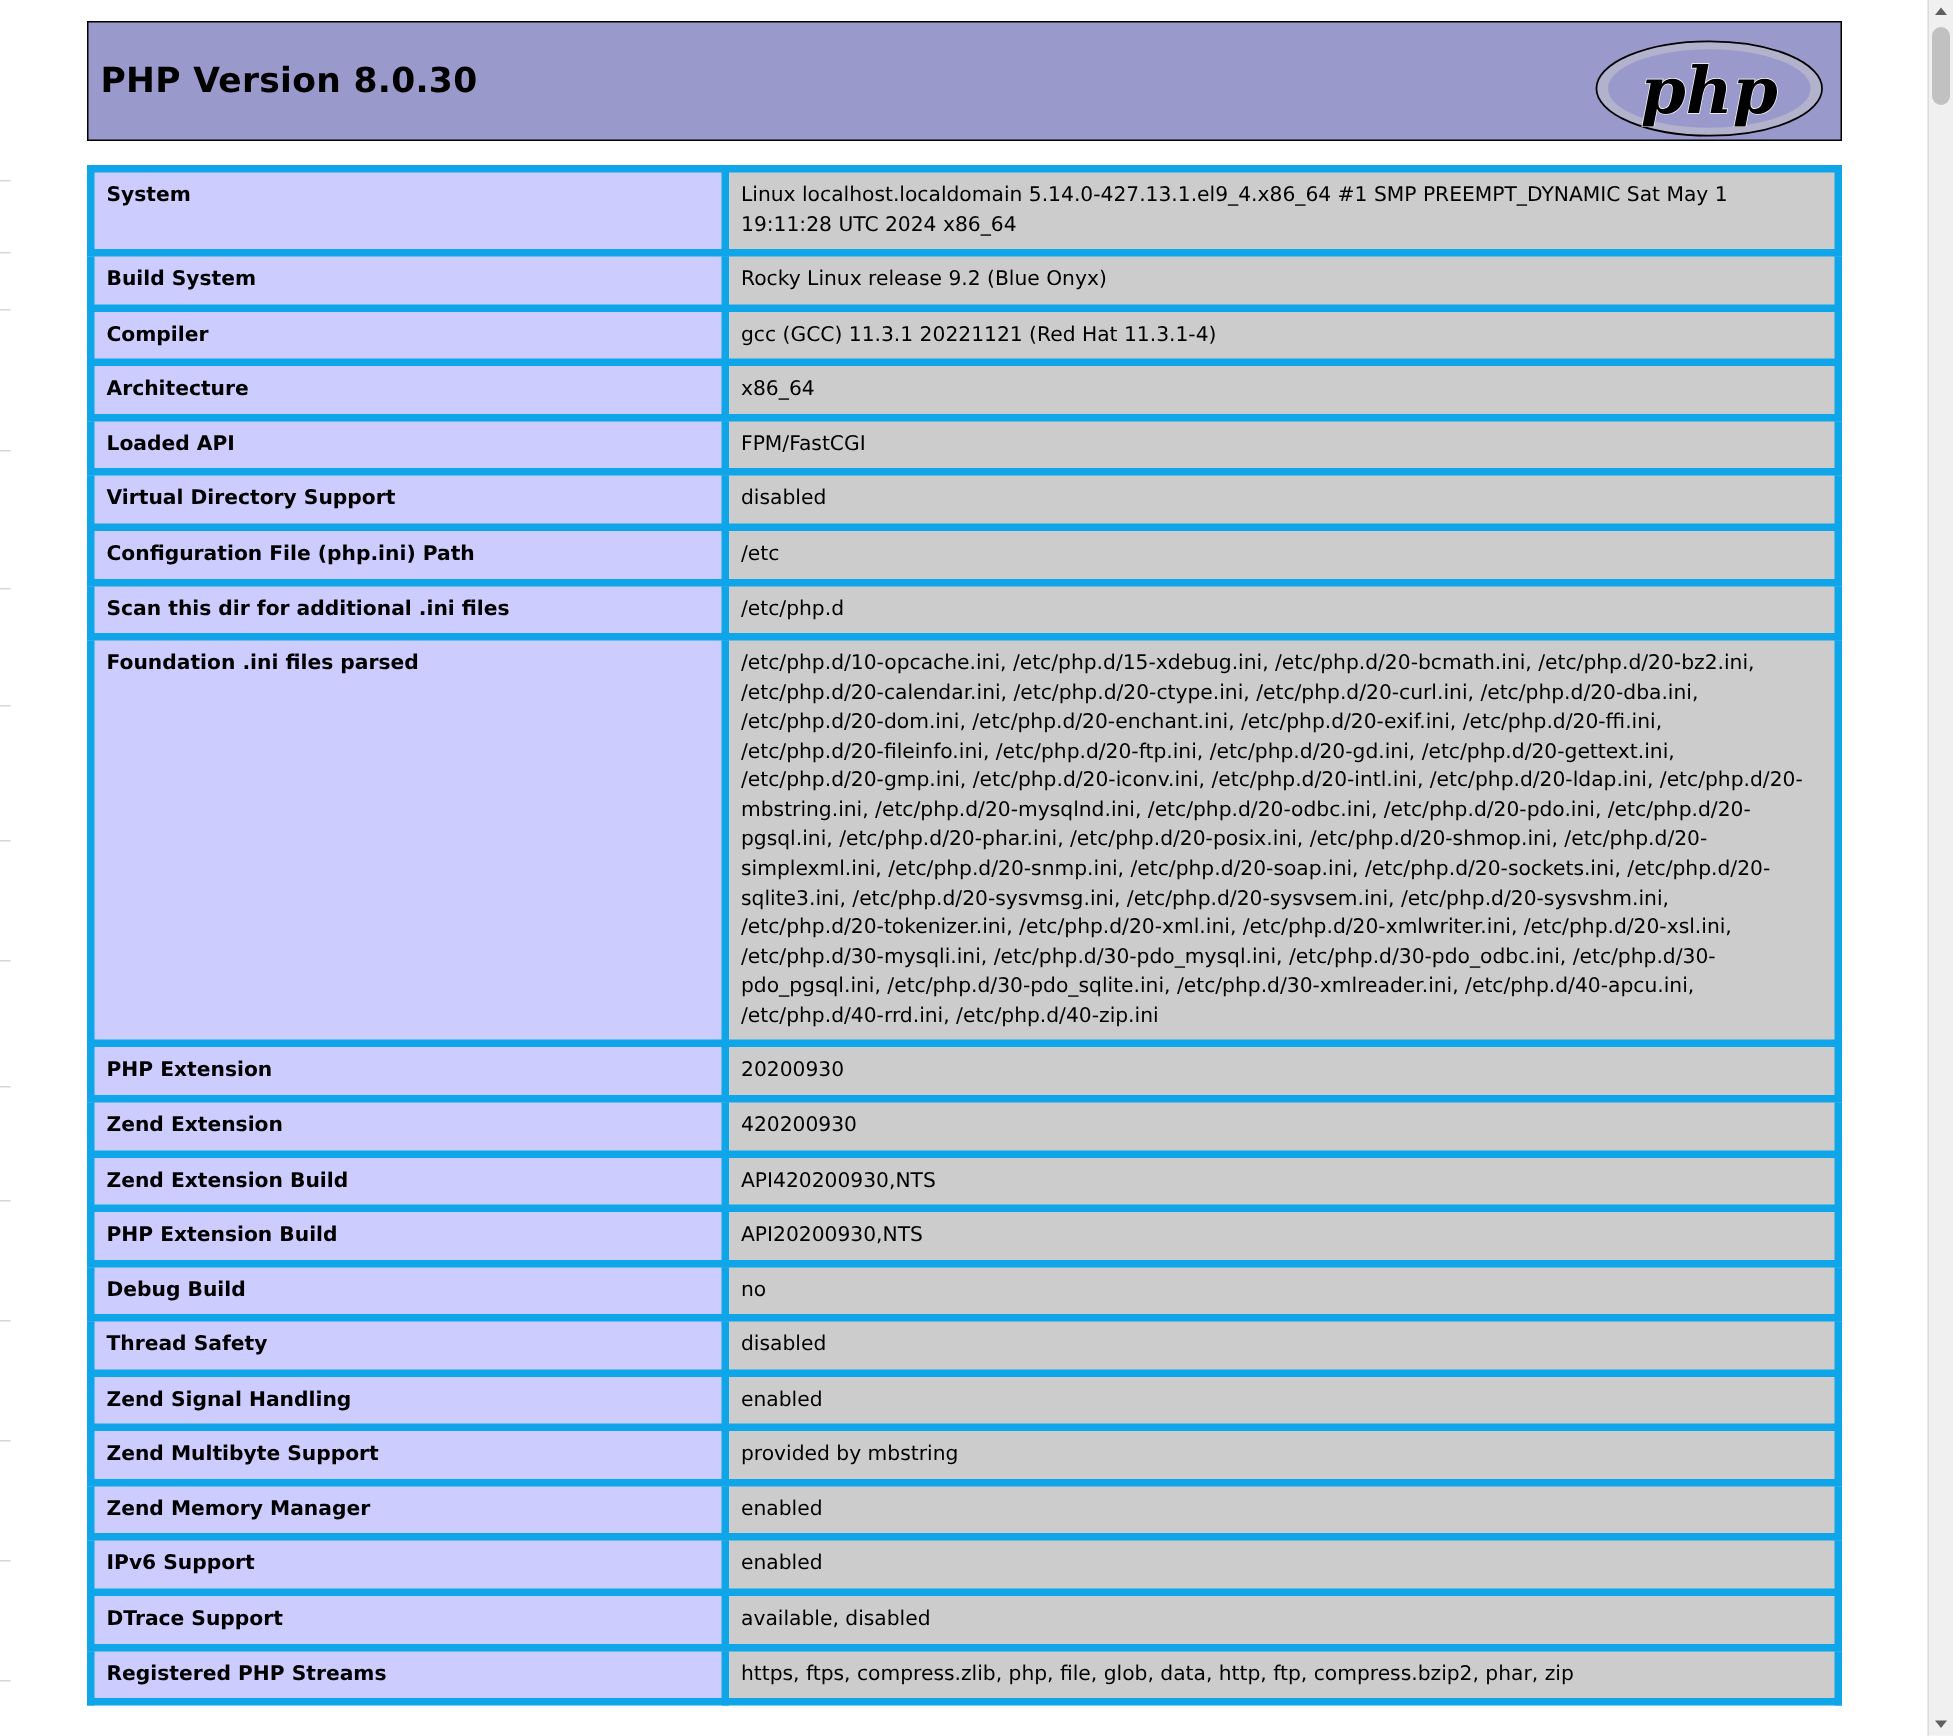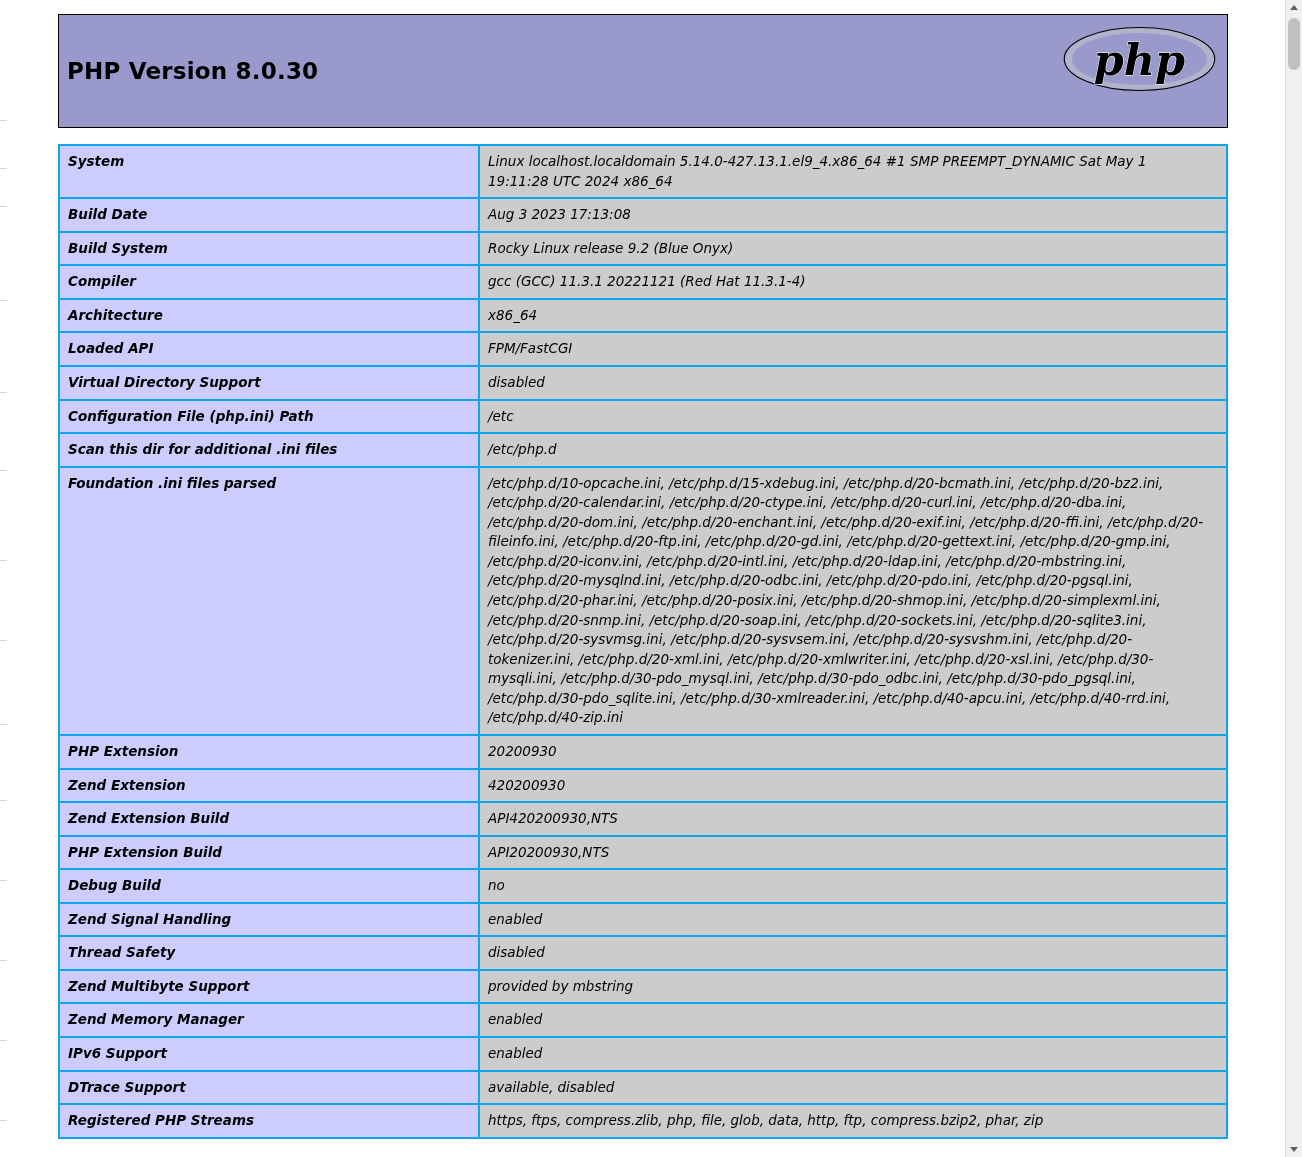--- a/index.html
+++ b/index.html
@@ -26,21 +26,21 @@
   .content {
     width: 1170px;
     margin: 0 auto;
     padding-top: 14px;
   }
   
   .banner {
     position: relative;
     background: #9999cc;
     border: 1px solid #000000;
-    height: 114px;
+    height: 80px;
     box-sizing: border-box;
     display: flex;
     align-items: center;
   }
   .banner-title {
     font-size: 23px;
     font-weight: bold;
     color: #000000;
     padding-left: 8px;
     letter-spacing: 0.2px;
@@ -53,26 +53,25 @@
     height: 66px;
   }
   
   table.infotable {
     width: 100%;
     border-collapse: collapse;
     margin-top: 16px;
     table-layout: fixed;
   }
   table.infotable td {
-    border: 2px solid #0ea5e9;
+    border: 5px solid #0ea5e9;
     padding: 6px 20px 6px 8px;
     vertical-align: top;
     line-height: 1.45;
     word-wrap: break-word;
-    font-style: italic;
   }
   td.e {
     background: #ccccff;
     font-weight: bold;
     width: 390px;
   }
   td.v {
     background: #cccccc;
   }
   
@@ -167,24 +166,20 @@
       </svg>
     </div>
 
     <table class="infotable">
       <tbody>
           <tr>
             <td class="e">System</td>
             <td class="v">Linux localhost.localdomain 5.14.0-427.13.1.el9_4.x86_64 #1 SMP PREEMPT_DYNAMIC Sat May 1 19:11:28 UTC 2024 x86_64</td>
           </tr>
           <tr>
-            <td class="e">Build Date</td>
-            <td class="v">Aug 3 2023 17:13:08</td>
-          </tr>
-          <tr>
             <td class="e">Build System</td>
             <td class="v">Rocky Linux release 9.2 (Blue Onyx)</td>
           </tr>
           <tr>
             <td class="e">Compiler</td>
             <td class="v">gcc (GCC) 11.3.1 20221121 (Red Hat 11.3.1-4)</td>
           </tr>
           <tr>
             <td class="e">Architecture</td>
             <td class="v">x86_64</td>
@@ -223,26 +218,26 @@
           </tr>
           <tr>
             <td class="e">PHP Extension Build</td>
             <td class="v">API20200930,NTS</td>
           </tr>
           <tr>
             <td class="e">Debug Build</td>
             <td class="v">no</td>
           </tr>
           <tr>
+            <td class="e">Thread Safety</td>
+            <td class="v">disabled</td>
+          </tr>
+          <tr>
             <td class="e">Zend Signal Handling</td>
             <td class="v">enabled</td>
-          </tr>
-          <tr>
-            <td class="e">Thread Safety</td>
-            <td class="v">disabled</td>
           </tr>
           <tr>
             <td class="e">Zend Multibyte Support</td>
             <td class="v">provided by mbstring</td>
           </tr>
           <tr>
             <td class="e">Zend Memory Manager</td>
             <td class="v">enabled</td>
           </tr>
           <tr>

